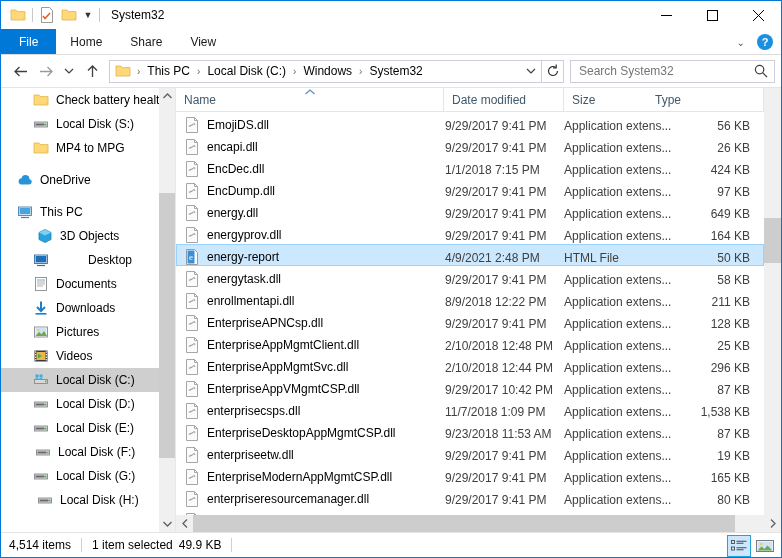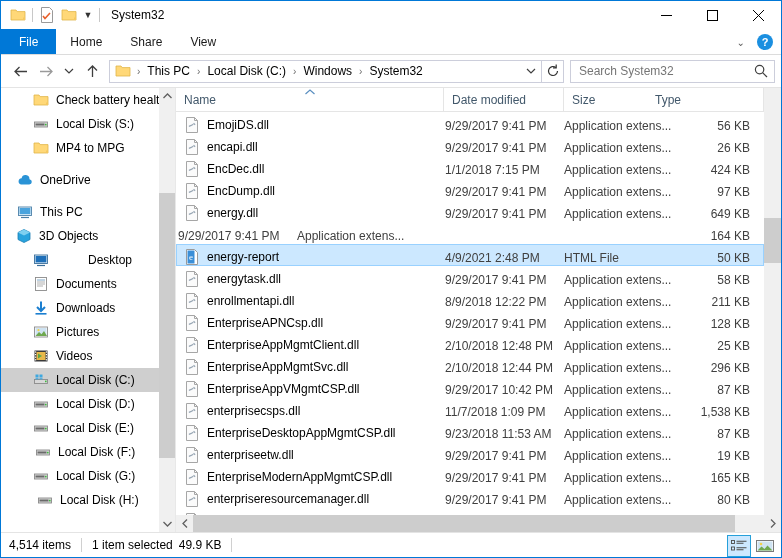--- a/index.html
+++ b/index.html
@@ -474,21 +474,21 @@
           <div class="nav-item" style="padding-left: 14px;">
             <span class="nav-icon">
               <svg width="16" height="16" viewBox="0 0 16 16">
                 <rect x="1.5" y="3" width="13" height="8.5" fill="#e6f2fa" stroke="#4a7fa8" stroke-width="0.9"></rect>
                 <rect x="2.6" y="4" width="10.8" height="6.2" fill="#4aa3dd"></rect>
                 <path d="M4 13.5h8" fill="none" stroke="#4a7fa8" stroke-width="1.2"></path>
               </svg>
             </span>
             <span>This PC</span>
           </div>
-          <div class="nav-item" style="padding-left: 13px;">
+          <div class="nav-item" style="padding-left: 34px;">
             <span class="nav-icon">
               <svg width="16" height="16" viewBox="0 0 16 16">
                 <path d="M8 1.5l6 3v7l-6 3-6-3v-7z" fill="#29a3dd" stroke="#1b7fb5" stroke-width="0.8"></path>
                 <path d="M8 1.5l6 3-6 3-6-3z" fill="#7fd0f0"></path>
               </svg>
             </span>
             <span>3D Objects</span>
           </div>
           <div class="nav-item" style="padding-left: 30px; gap: 32px;">
             <span class="nav-icon">
@@ -730,20 +730,31 @@
                   <path d="M9.5 6.2l1.6 1.6" fill="none" stroke="#9aa8b5" stroke-width="1.3"></path>
                 </svg>
               </span>
               <span>energy.dll</span>
             </div>
             <div class="cell-date">9/29/2017 9:41 PM</div>
             <div class="cell-type">Application extens...</div>
             <div class="cell-size">649 KB</div>
           </div>
           <div class="row">
+            <div class="cell-name">
+              <span class="file-icon">
+                <svg width="16" height="16" viewBox="0 0 16 16">
+                  <path d="M2.5 0.5h8l3 3v12h-11z" fill="#fbfbfb" stroke="#a6a6a6" stroke-width="1"></path>
+                  <path d="M10.5 0.5v3h3" fill="none" stroke="#a6a6a6" stroke-width="1"></path>
+                  <path d="M5 9.5c1.5-1.5 3-1 4.2-2.2" fill="none" stroke="#9aa8b5" stroke-width="1.3"></path>
+                  <path d="M9.5 6.2l1.6 1.6" fill="none" stroke="#9aa8b5" stroke-width="1.3"></path>
+                </svg>
+              </span>
+              <span>energyprov.dll</span>
+            </div>
             <div class="cell-date">9/29/2017 9:41 PM</div>
             <div class="cell-type">Application extens...</div>
             <div class="cell-size">164 KB</div>
           </div>
           <div class="row selected">
             <div class="cell-name">
               <span class="file-icon">
                 <svg width="16" height="16" viewBox="0 0 16 16">
                   <path d="M2.5 0.5h8l3 3v12h-11z" fill="#ffffff" stroke="#9a9a9a" stroke-width="1"></path>
                   <path d="M3.5 1.5h7v13h-7z" fill="#3a8fd8"></path>

